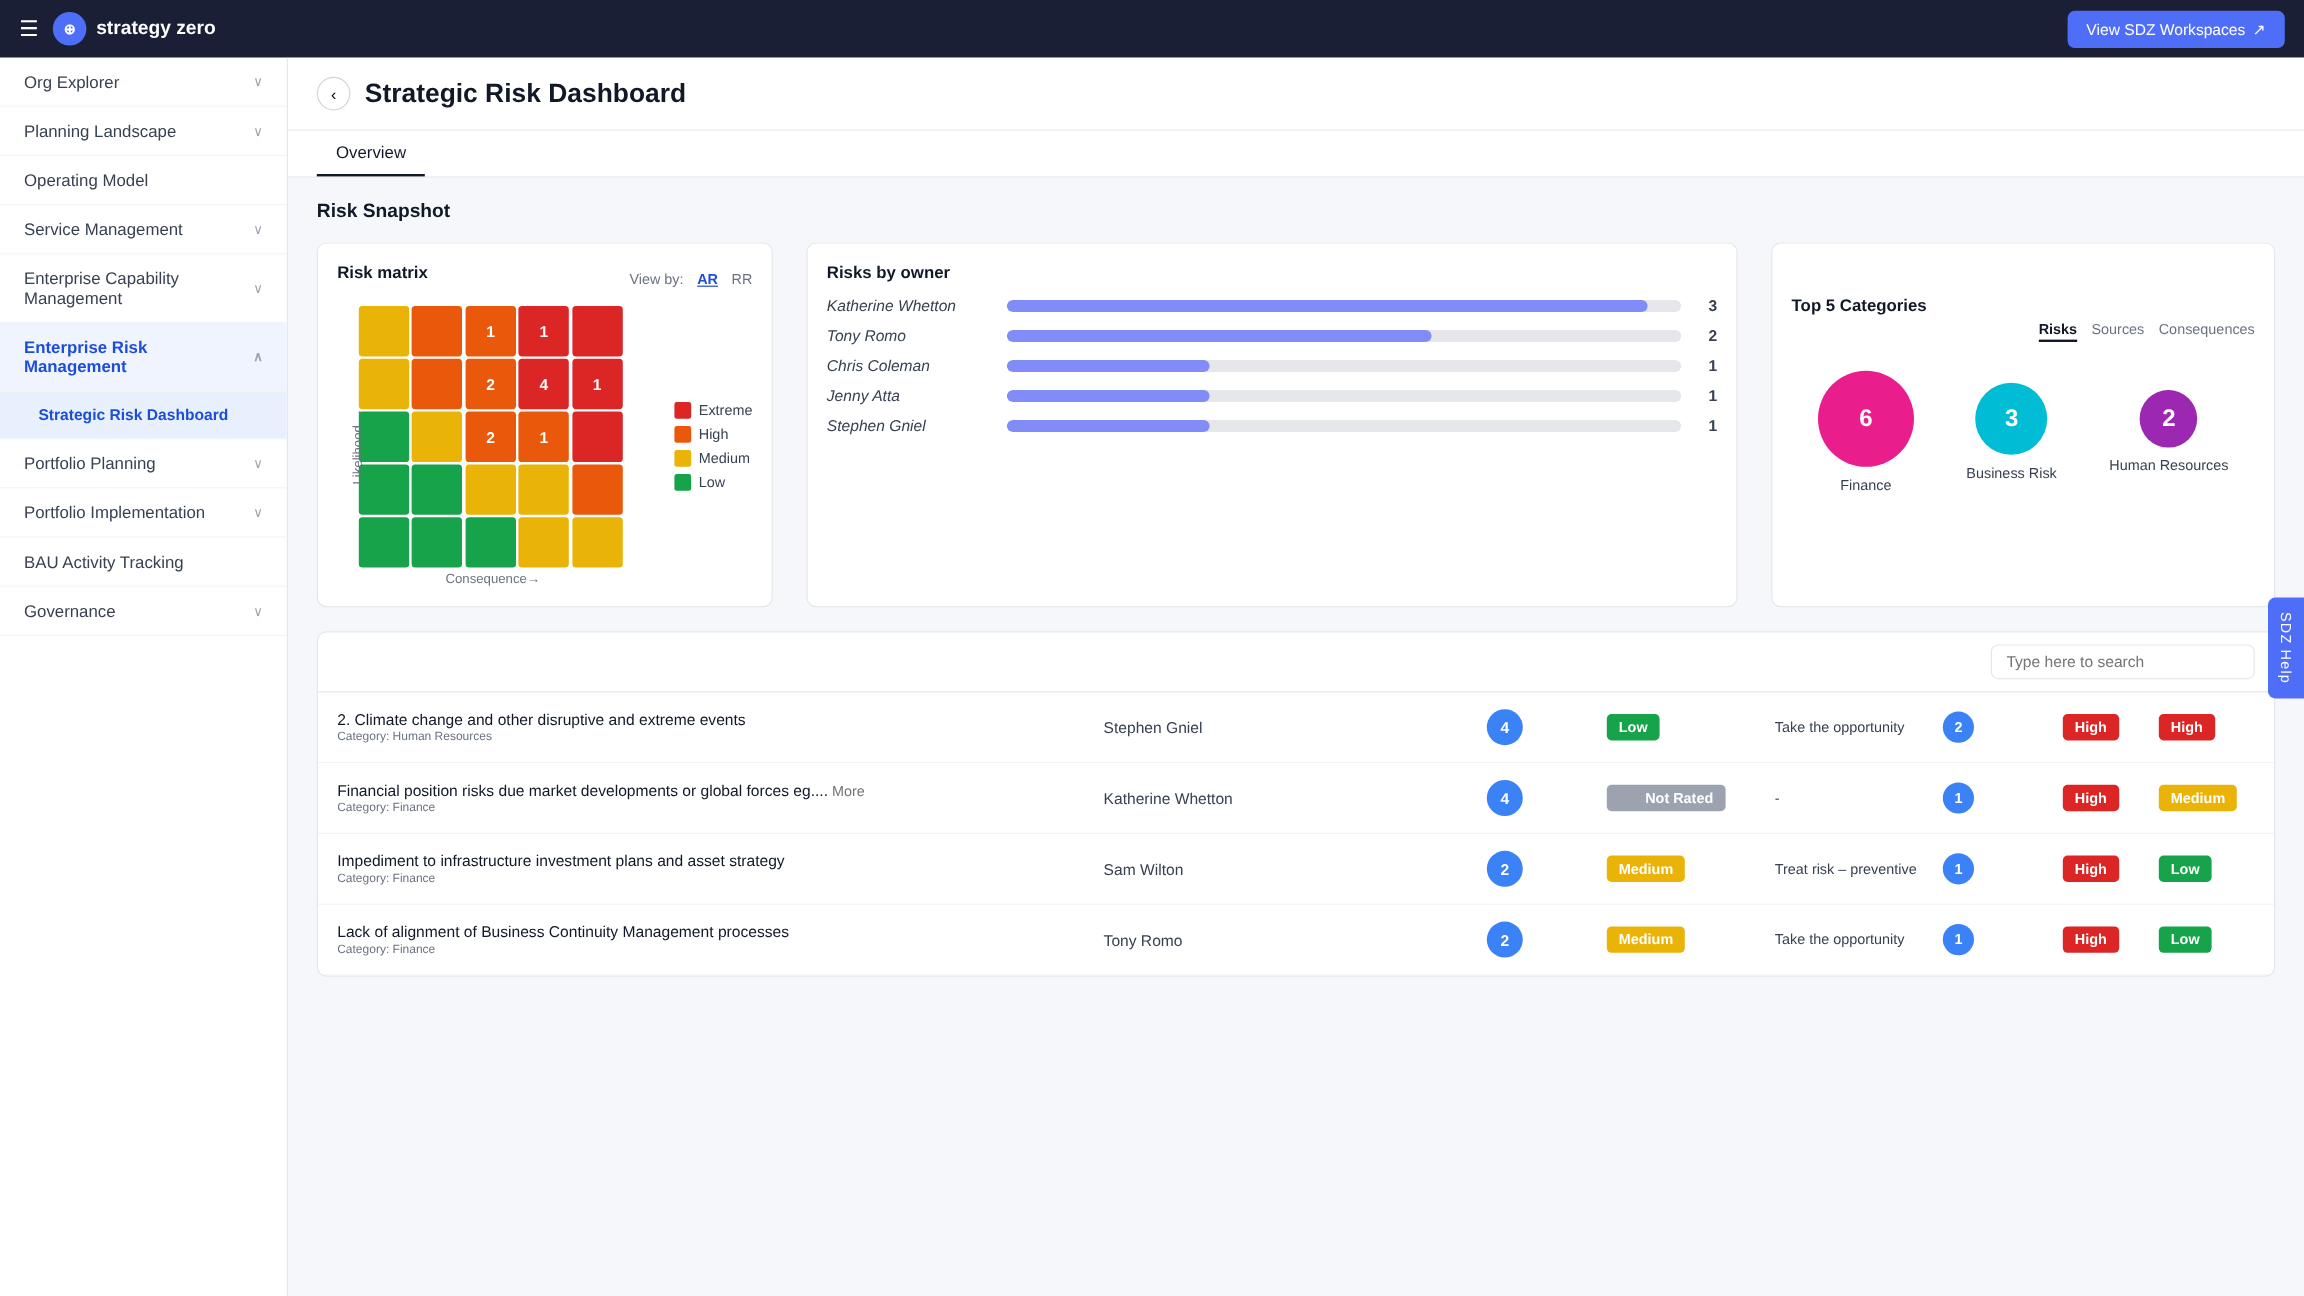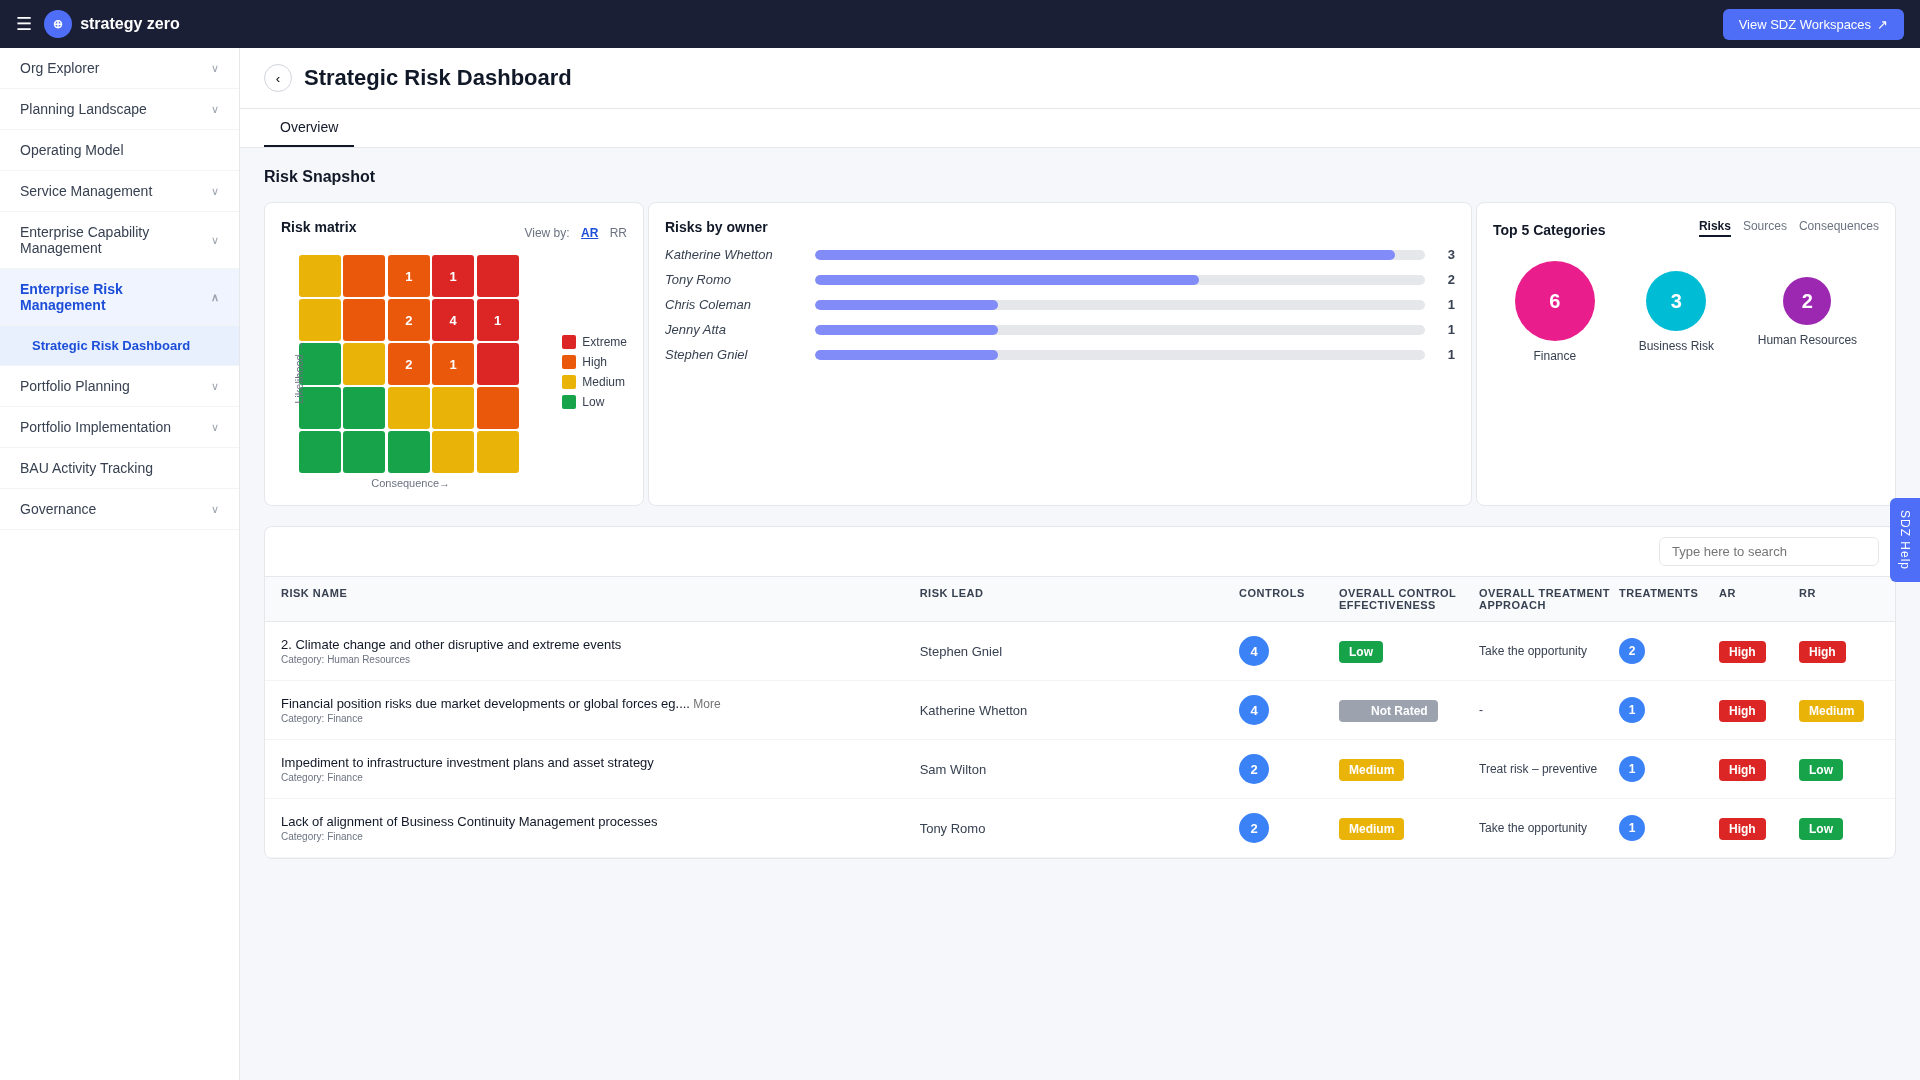--- a/index.html
+++ b/index.html
@@ -30,21 +30,21 @@
     .back-btn { width: 28px; height: 28px; border: 1px solid #d1d5db; border-radius: 50%; display: flex; align-items: center; justify-content: center; cursor: pointer; background: white; }
     .content-title { font-size: 22px; font-weight: 600; color: #111827; }
     .content-tabs { display: flex; padding: 0 24px; background: #fff; border-bottom: 1px solid #e5e7eb; }
     .tab { padding: 10px 16px; font-size: 14px; color: #6b7280; cursor: pointer; border-bottom: 2px solid transparent; }
     .tab.active { color: #111827; border-bottom: 2px solid #111827; font-weight: 400; }
 
     .content-body { padding: 20px 24px; }
     .section-title { font-size: 16px; font-weight: 700; color: #111827; margin-bottom: 16px; }
 
     
-    .snapshot-grid { display: grid; grid-template-columns: 380px 1fr 420px; gap: 4px; margin-bottom: 20px; }
+    .snapshot-grid { display: grid; grid-template-columns: 380px 1fr 420px; gap: 28px; margin-bottom: 20px; }
     .card { background: #fff; border-radius: 8px; padding: 16px; border: 1px solid #e5e7eb; }
     .card-title { font-size: 14px; font-weight: 600; color: #111827; margin-bottom: 12px; }
 
     
     .matrix-header { display: flex; justify-content: space-between; align-items: center; margin-bottom: 8px; }
     .view-by { font-size: 12px; color: #6b7280; }
     .view-by span { margin-left: 8px; }
     .view-by .active-view { color: #1d4ed8; font-weight: 600; text-decoration: underline; }
     .matrix-container { display: flex; gap: 8px; }
     .matrix-grid-wrap { position: relative; flex: 1; }
@@ -58,21 +58,21 @@
 
     
     .owner-list { display: flex; flex-direction: column; gap: 10px; }
     .owner-row { display: flex; align-items: center; gap: 10px; font-size: 13px; }
     .owner-name { width: 140px; color: #374151; font-style: italic; }
     .owner-bar-wrap { flex: 1; height: 10px; background: #e5e7eb; border-radius: 5px; overflow: hidden; }
     .owner-bar { height: 100%; border-radius: 5px; background: #818cf8; }
     .owner-count { width: 20px; text-align: right; font-weight: 600; color: #374151; }
 
     
-    .top5-tabs { display: flex; gap: 12px; font-size: 12px; margin-bottom: 16px; }
+    .top5-tabs { display: flex; gap: 12px; font-size: 12px; margin-bottom: 16px; margin-top: 48px; }
     .top5-tab { color: #6b7280; cursor: pointer; }
     .top5-tab.active { color: #111827; font-weight: 600; border-bottom: 2px solid #111827; padding-bottom: 2px; }
     .categories-row { display: flex; align-items: center; justify-content: space-around; }
     .category-item { display: flex; flex-direction: column; align-items: center; gap: 8px; }
     .cat-circle { border-radius: 50%; display: flex; align-items: center; justify-content: center; color: white; font-weight: 700; font-size: 20px; }
     .cat-label { font-size: 12px; color: #374151; text-align: center; }
 
     
     .table-section { background: #fff; border-radius: 8px; border: 1px solid #e5e7eb; overflow: hidden; }
     .table-search { display: flex; justify-content: flex-end; padding: 10px 16px; border-bottom: 1px solid #e5e7eb; }
@@ -304,30 +304,20 @@
   </div>
             </div>
         </div>
 
       </div>
 
       <div class="table-section">
         <div class="table-search">
           <input class="search-input" type="text" placeholder="Type here to search" style="">
         </div>
-        <div class="table-header" id="table-header">
-            <div class="th">RISK NAME</div>
-            <div class="th">RISK LEAD</div>
-            <div class="th">CONTROLS</div>
-            <div class="th">OVERALL CONTROL EFFECTIVENESS</div>
-            <div class="th">OVERALL TREATMENT APPROACH</div>
-            <div class="th">TREATMENTS</div>
-            <div class="th">AR</div>
-            <div class="th">RR</div>
-          </div>
         <div id="table-body">
             <div class="table-row-item">
     <div>
       <div class="risk-name">2. Climate change and other disruptive and extreme events</div>
       <div class="risk-cat">Category: Human Resources</div>
     </div>
     <div class="risk-lead">Stephen Gniel</div>
     <div style="display:flex;align-items:center;">
       <div class="controls-badge">4</div>
     </div>

